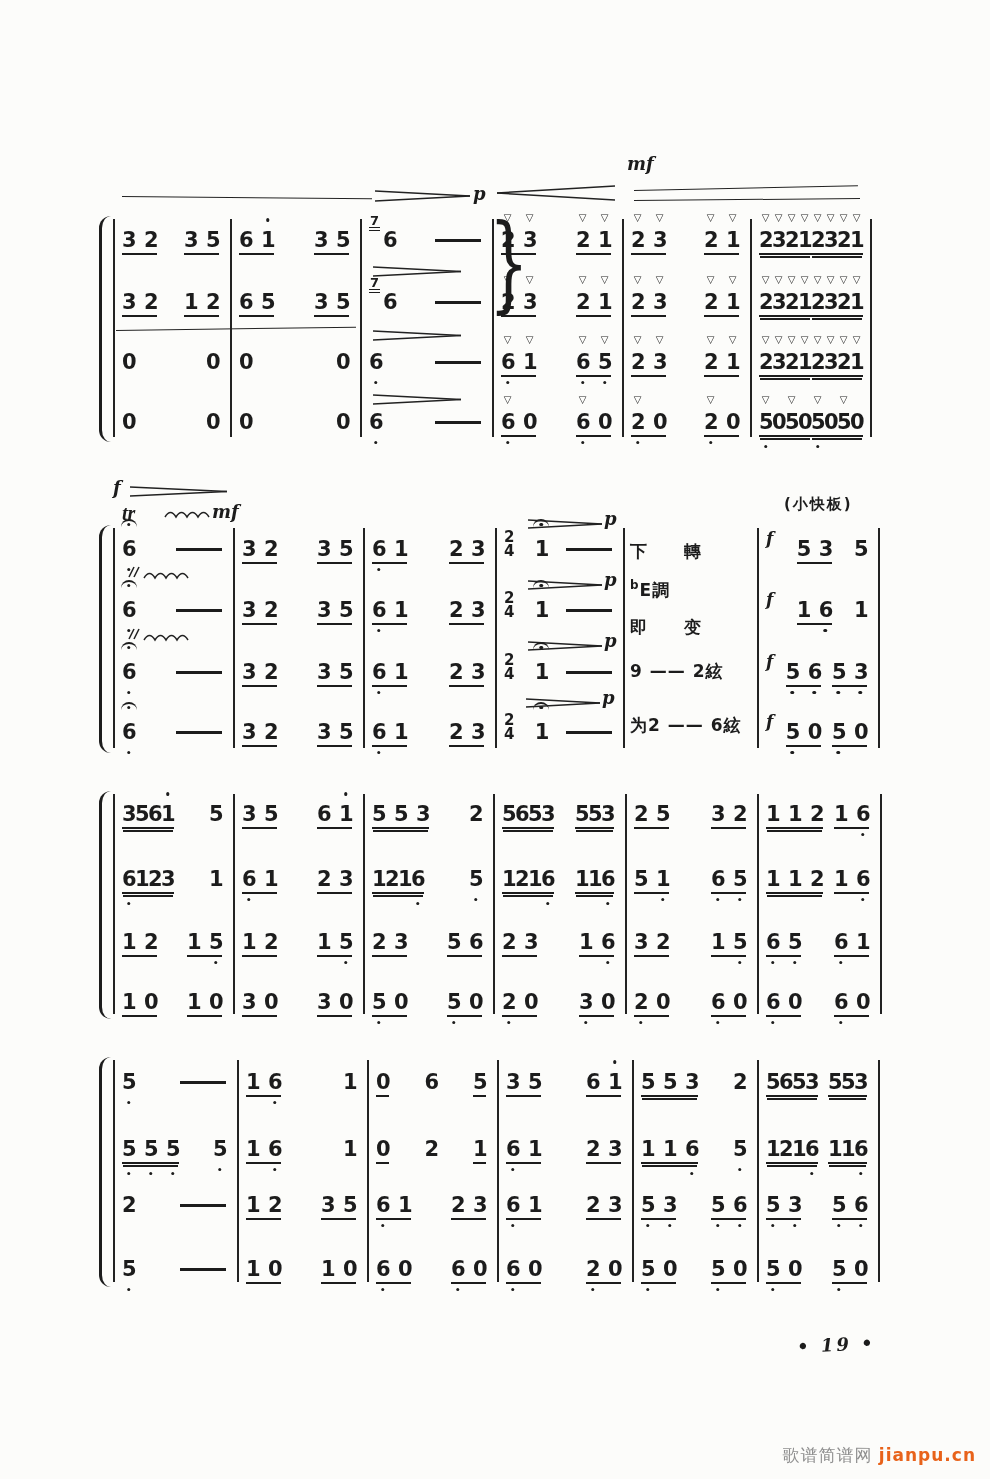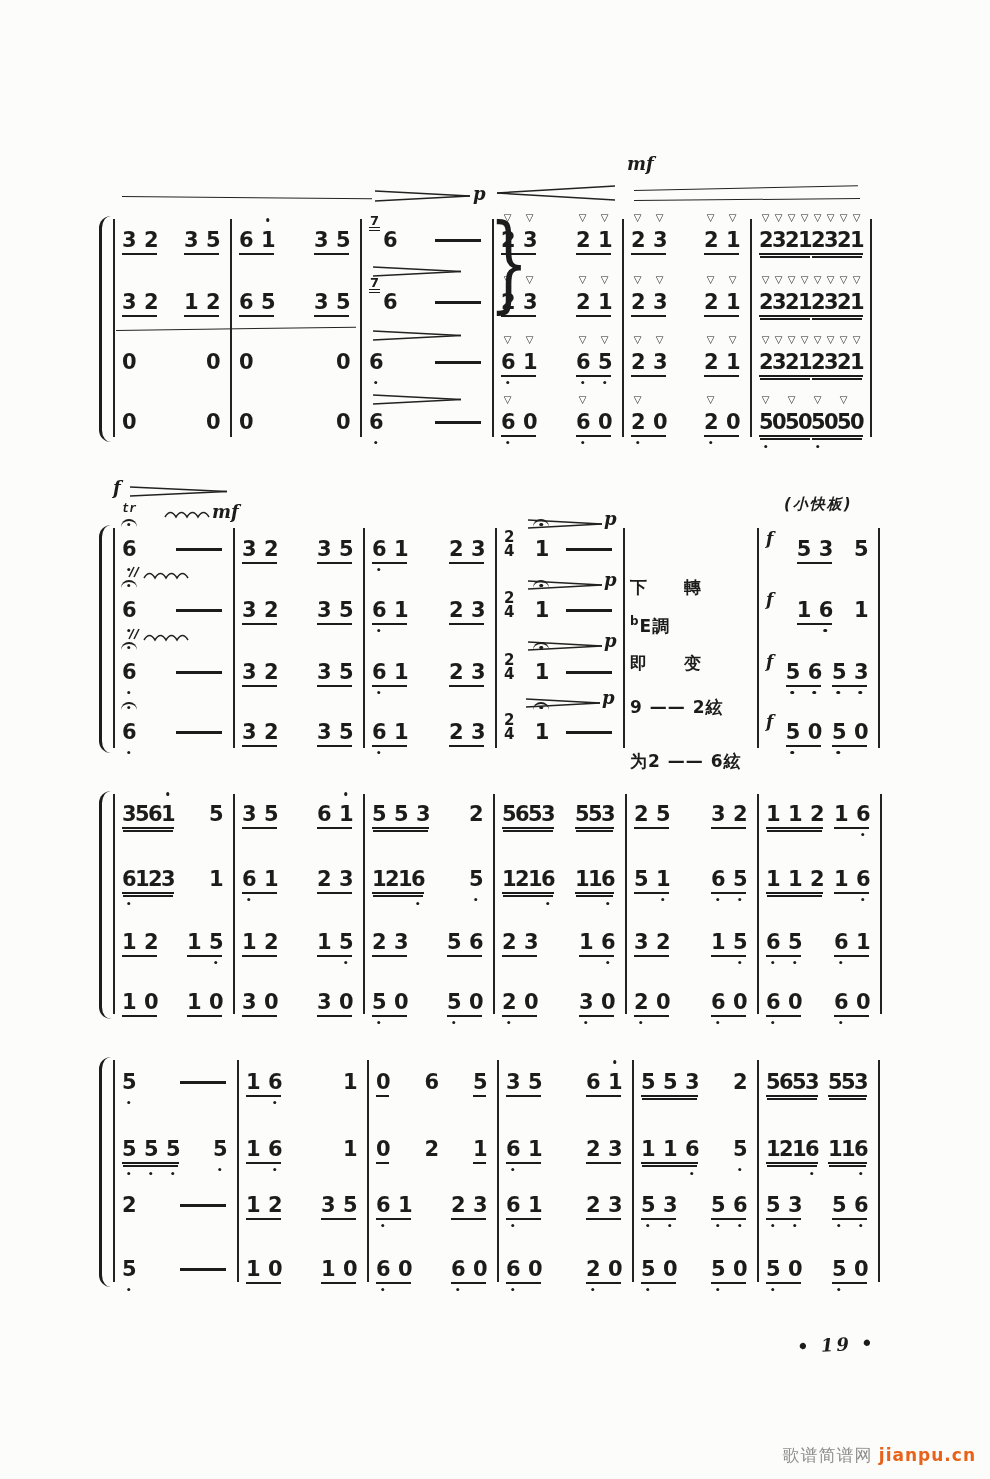--- a/index.html
+++ b/index.html
@@ -28,26 +28,26 @@
       width:3.5px;height:3.5px;border-radius:50%;background:var(--ink);}
   .gr{font-size:13px;font-weight:700;position:relative;top:-14px;line-height:13px;
       border-bottom:4px double var(--ink);margin-right:3px;padding:0 1px;}
   .dash{width:46px;height:2.5px;background:var(--ink);margin-top:11px;}
   .ts{display:flex;flex-direction:column;align-items:center;font-size:15px;font-weight:700;
       line-height:14px;position:relative;top:-7px;margin-right:2px;}
   .cf{font-family:"DejaVu Serif",serif;font-style:italic;font-weight:700;font-size:17px;
       position:relative;top:-9px;margin-right:1px;}
   .lab{position:absolute;white-space:pre;}
   .dyn{font-family:"DejaVu Serif",serif;font-style:italic;font-weight:700;font-size:18px;}
-  .tr{font-family:Liberation Mono, monospace;font-style:italic;font-weight:700;font-size:12px;}
+  .tr{font-family:Liberation Serif, serif;font-style:italic;font-weight:700;font-size:20px;}
   .tempo{font-size:15px;font-weight:700;letter-spacing:2px;}
   .brace{font-family:"DejaVu Serif",serif;font-size:104px;font-weight:400;line-height:0.92;
       transform:scaleX(.6);transform-origin:left top;}
   .tcol{position:absolute;}
-  .tline{position:absolute;font-size:17px;font-weight:600;white-space:pre;letter-spacing:1px;margin-top:36px;}
+  .tline{position:absolute;font-size:17px;font-weight:600;white-space:pre;letter-spacing:1px;}
   .tline.key::first-letter{font-size:70%;vertical-align:super;font-weight:700;}
   .lin{position:absolute;height:1.4px;background:#222;transform-origin:left center;}
   .pageno{position:absolute;left:797px;top:1334px;font-family:"DejaVu Serif",serif;
       font-style:italic;font-size:18px;letter-spacing:3px;transform:rotate(-3deg);font-weight:600;}
   .wm{position:absolute;right:14px;top:1444px;font-size:17px;letter-spacing:1px;}
 </style>
 </head>
 <body>
 
 <div class="page">
@@ -1872,17 +1872,17 @@
       <svg width="74" height="8" style="position: absolute; overflow: visible; left: 528px; top: 642px;">
         <line x1="0" y1="0" x2="74" y2="4" stroke="#222" stroke-width="1.5"></line>
         <line x1="0" y1="8" x2="74" y2="4" stroke="#222" stroke-width="1.5"></line>
       </svg>
       <span class="lab dyn" style="left: 604px; top: 630px;">p</span>
       <svg width="74" height="8" style="position: absolute; overflow: visible; left: 526px; top: 699px;">
         <line x1="0" y1="0" x2="74" y2="4" stroke="#222" stroke-width="1.5"></line>
         <line x1="0" y1="8" x2="74" y2="4" stroke="#222" stroke-width="1.5"></line>
       </svg>
       <span class="lab dyn" style="left: 602px; top: 687px;">p</span>
-      <span class="lab tempo" style="left: 784px; top: 495px; font-style: italic;">(小快板)</span>
+      <span class="lab tempo" style="left: 784px; top: 495px;">(小快板)</span>
     </div>
   <div class="pageno">• 19 •</div>
   <div class="wm"><span style="color: rgb(143, 143, 143);">歌谱简谱网 </span><span class="wm-url" style="color: rgb(232, 98, 26); font-weight: 700;">jianpu.cn</span></div>
 </div>
 
 </body></html>

